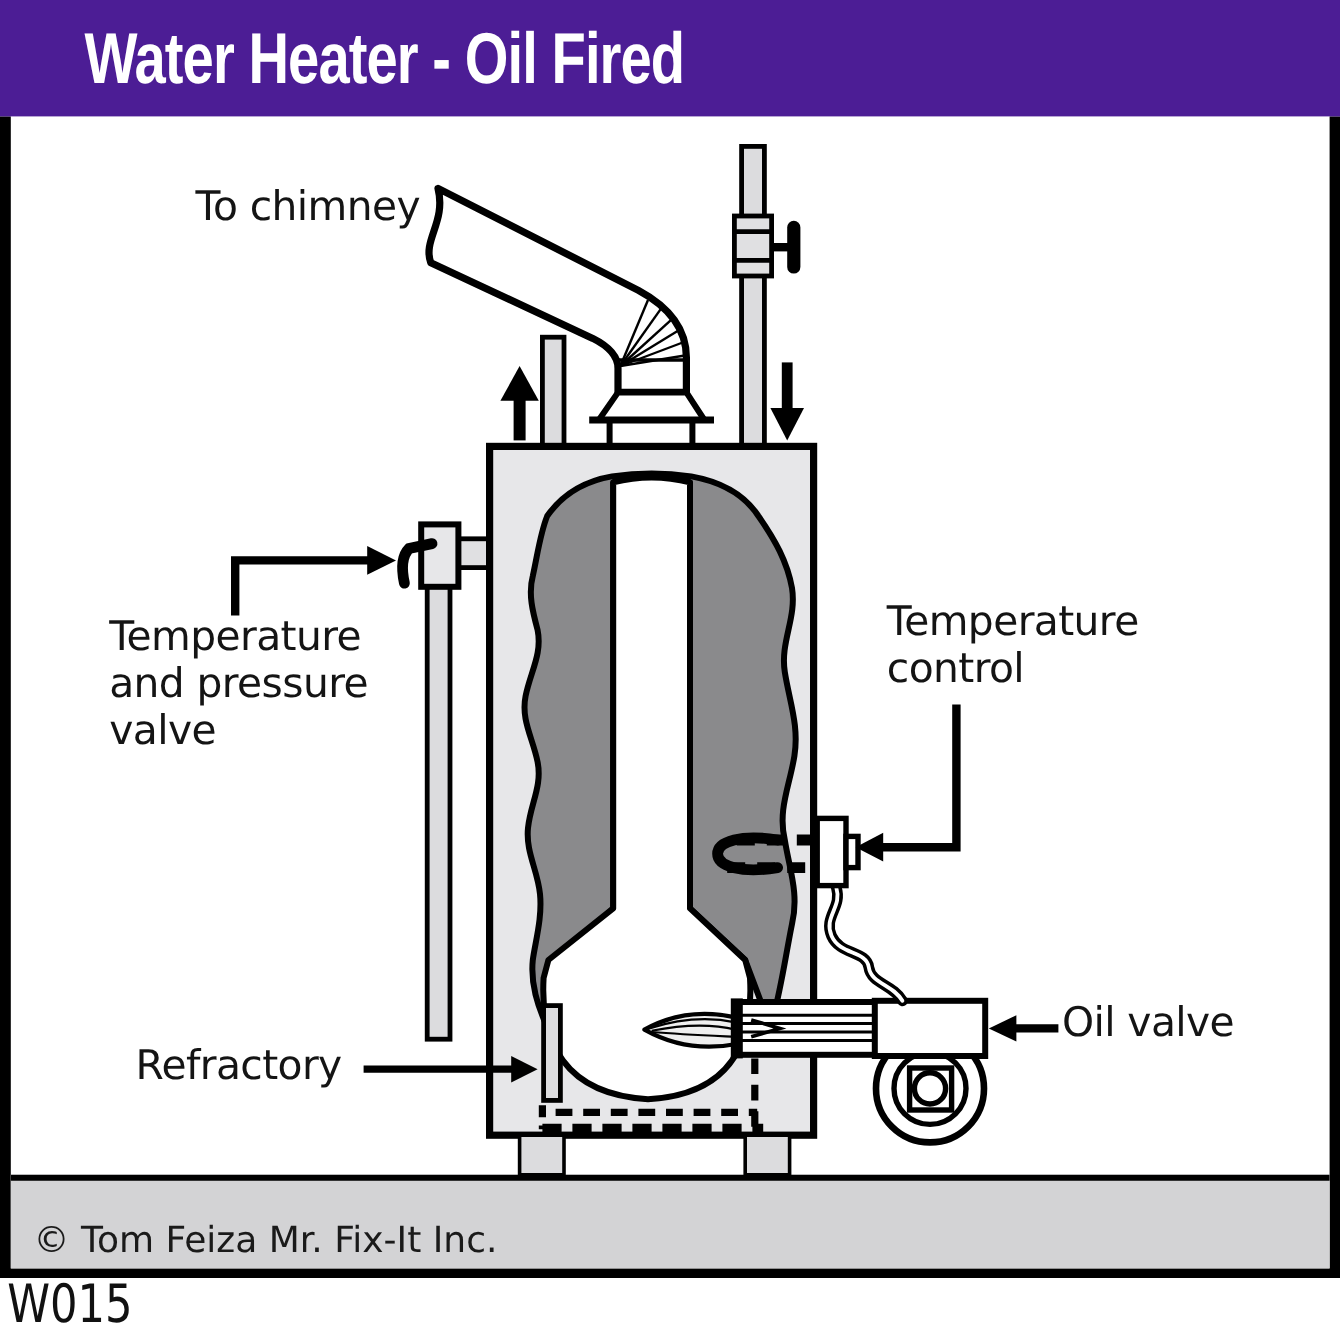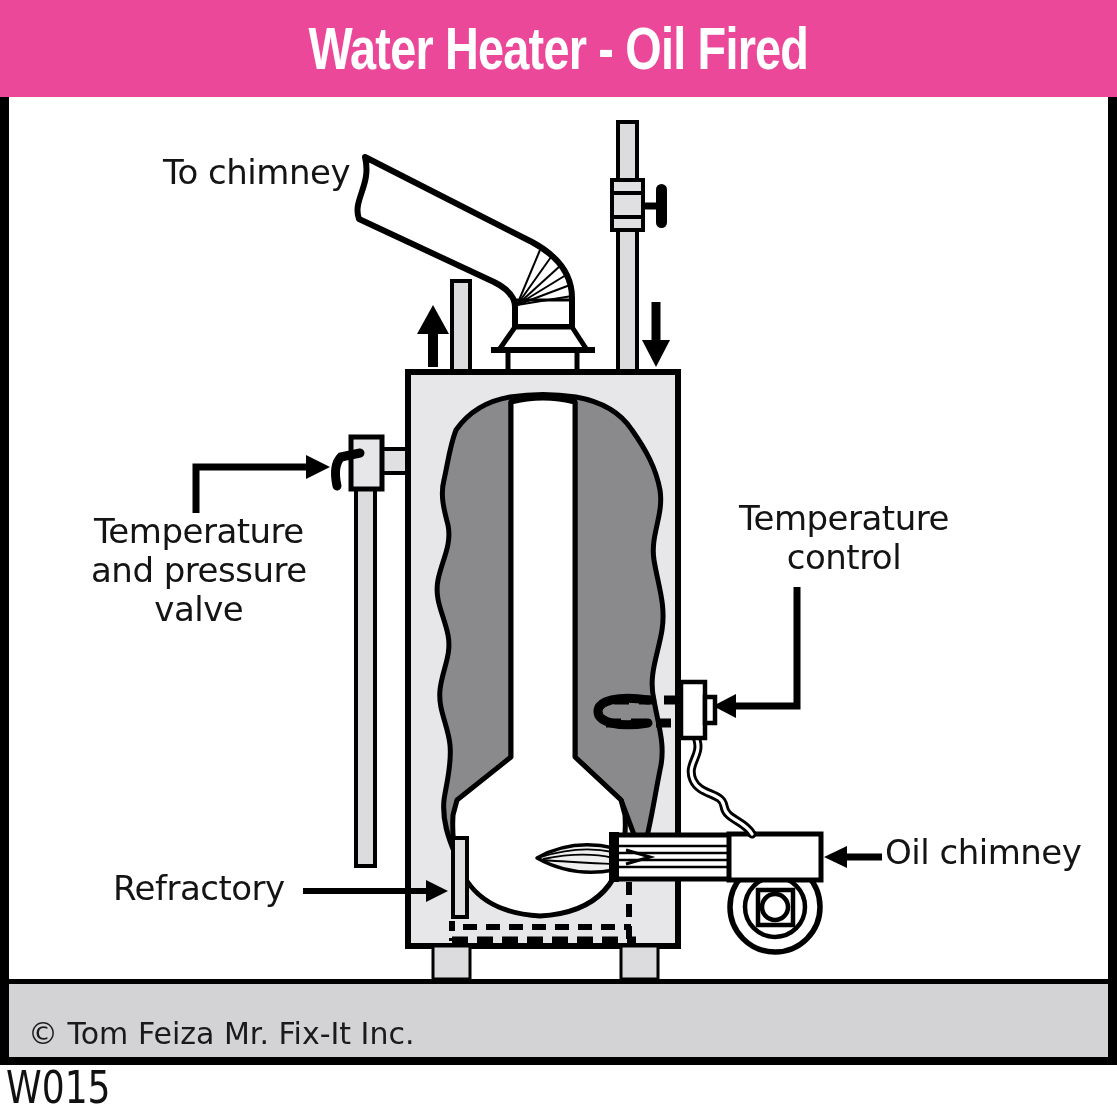--- a/index.html
+++ b/index.html
@@ -1,26 +1,26 @@
 <!DOCTYPE html>
 <html><head>
 <meta charset="utf-8">
 <style>
   html,body{margin:0;padding:0;background:#ffffff;}
   body{width:1117px;height:1112px;position:relative;overflow:hidden;
        font-family:"DejaVu Sans",sans-serif;}
   .stage{position:absolute;left:0;top:0;width:1117px;height:1112px;}
   svg{position:absolute;left:0;top:0;}
-  .titlebar{position:absolute;left:0;top:0;width:1117px;height:97px;background:#ec4899;
-            display:flex;align-items:center;justify-content:center;z-index:3;}
+  .titlebar{position:absolute;left:0;top:0;width:1117px;height:97px;background:#4c1d95;
+            display:flex;align-items:center;justify-content:flex-start;z-index:3;}
   .titlebar .t{color:#fff;font-family:"Liberation Sans",sans-serif;font-weight:bold;
                font-size:60px;letter-spacing:-1px;transform:scaleX(0.78);transform-origin:center;
                white-space:nowrap;}
   .lbl{position:absolute;color:#141414;font-size:34px;line-height:39px;
-       white-space:pre-line;z-index:2;letter-spacing:-0.5px;text-align:center;}
+       white-space:pre-line;z-index:2;letter-spacing:-0.5px;}
   .lbl-to-chimney{left:163px;top:153px;}
   .lbl-tp{left:91px;top:512px;}
   .lbl-tc{left:739px;top:499px;}
   .lbl-refractory{left:113px;top:869px;}
   .lbl-oil{left:885px;top:833px;}
   .copyright{position:absolute;left:28px;top:1016px;font-size:30px;color:#1a1a1a;z-index:2;}
   .code{position:absolute;left:6px;top:1062px;font-size:44px;color:#111;z-index:2;
         transform:scaleX(0.82);transform-origin:left;letter-spacing:0px;}
 </style>
 </head>
@@ -193,17 +193,17 @@
     </g>
   </svg>
 
   <div class="lbl lbl-to-chimney">To chimney</div>
   <div class="lbl lbl-tp">Temperature
 and pressure
 valve</div>
   <div class="lbl lbl-tc">Temperature
 control</div>
   <div class="lbl lbl-refractory">Refractory</div>
-  <div class="lbl lbl-oil">Oil chimney</div>
+  <div class="lbl lbl-oil">Oil valve</div>
 
   <div class="copyright">© Tom Feiza Mr. Fix-It Inc.</div>
   <div class="code">W015</div>
 </div>
 
 </body></html>

